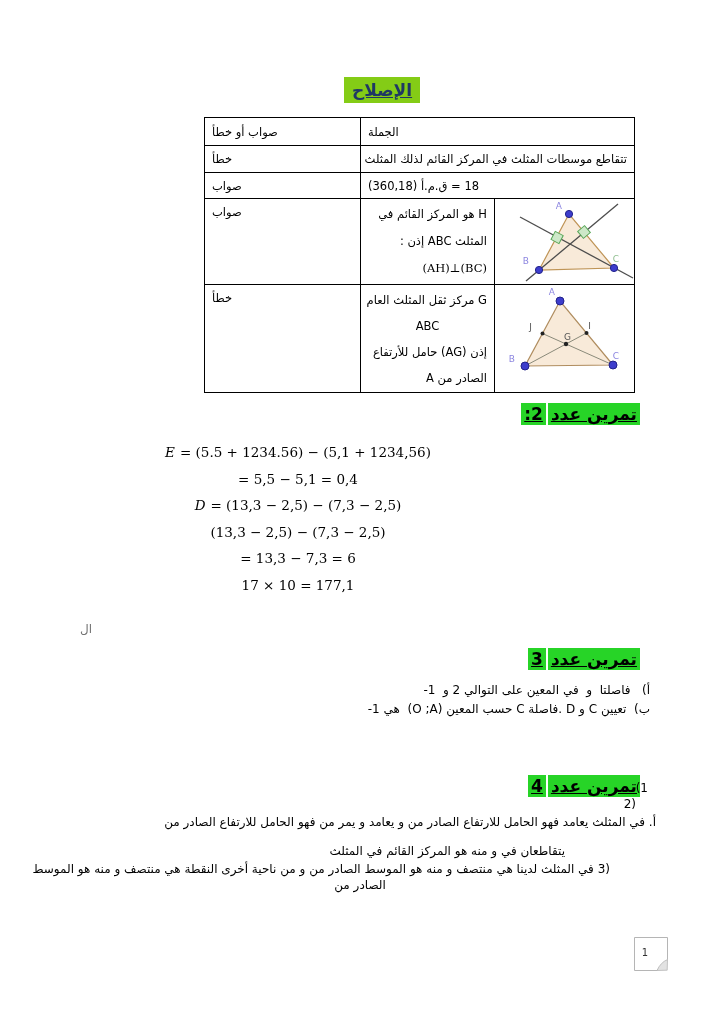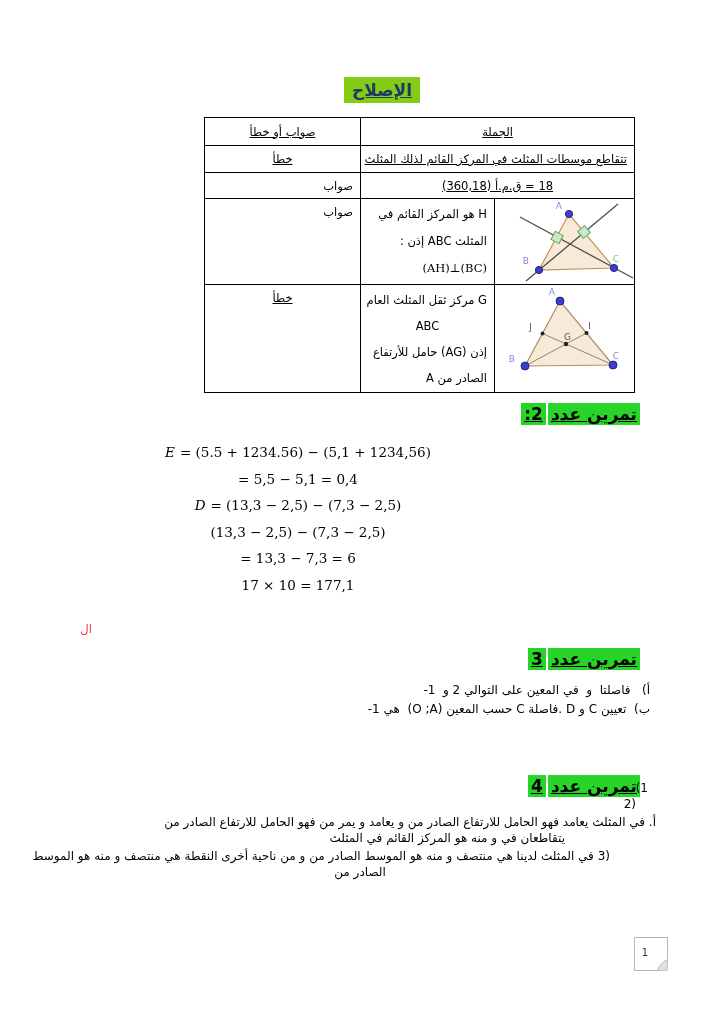--- a/index.html
+++ b/index.html
@@ -19,22 +19,22 @@
     position:absolute; top:117px; right:85px;
     border-collapse:collapse; table-layout:fixed; width:430px;
   }
   .ctable td {
     border:1px solid #000; font-size:11.5px; padding:0 7px;
     overflow:hidden; white-space:nowrap; vertical-align:middle;
   }
   .ctable td.fig { padding:0; }
   .ctable td.txt { vertical-align:top; padding-top:2px;margin-top:44px; }
   .ctable td.vtop { vertical-align:top; padding-top:6px; }
-  .ctable td.center { text-align:right; }
-  .ctable td.right { text-align:center;text-decoration:underline; }
+  .ctable td.center { text-align:left; }
+  .ctable td.right { text-align:left; }
   .r3 .txt div { line-height:27px; text-align:right; }
   .r4 .txt div { line-height:26px; text-align:right; }
   .r4 .txt div.mid { text-align:center; }
   .mathline { font-family:"DejaVu Serif", serif; direction:ltr; unicode-bidi:isolate; }
   .fig svg { display:block; }
   .figlbl { font-size:9px; font-family:"DejaVu Sans", sans-serif; }
   
   .exh { position:absolute; font-size:17px; font-weight:bold; }
   .exh span {
     background:#27d427; color:#000; text-decoration:underline; padding:1px 3px;
@@ -46,36 +46,36 @@
   
   .eqs {
     position:absolute; top:439px; left:0; width:596px;
     direction:ltr; text-align:center;
     font-family:"DejaVu Serif", serif; font-size:13.5px;
   }
   .eq { line-height:26.5px; height:26.5px; }
   .eq-var { font-style:italic; margin-right:5px; }
   .eq-var:empty { margin-right:0; }
   
-  .stray { position:absolute; top:622px; left:80px; color:#ef4444; font-size:12px; }
+  .stray { position:absolute; top:622px; left:80px; color:#737373; font-size:12px; }
   
   .ex3items {
     position:absolute; top:681px; right:70px; font-size:12px; text-align:right;
   }
   .ex3items div { line-height:19px; white-space:pre-wrap; }
   
   .ex4block {
     position:absolute; top:780px; right:60px; width:600px;
     font-size:12px; text-align:right;
   }
   .ex4block div { line-height:16px; white-space:pre-wrap; }
   .l0 { padding-left:0; padding-right:12px; line-height:15px; }
   .l1 { padding-right:24px; line-height:15px; }
   .l2 { padding-right:4px; white-space:nowrap !important; margin-top:2px; }
-  .l3 { padding-right:95px; }
+  .l3 { padding-right:95px; margin-top:13px; }
   .l4 { padding-right:82px; margin-top:12px; }
   .l5 { padding-right:50px; white-space:nowrap !important; margin-top:2px; }
   .l6 { text-align:center; }
   
   .pagebox { position:absolute; top:936px; left:633px; width:36px; height:36px; }
   .pagebox svg { display:block; }
   .pagenum { font-size:10px; fill:#333; font-family:"DejaVu Sans", sans-serif; }
 </style>
 </head>
 <body>

